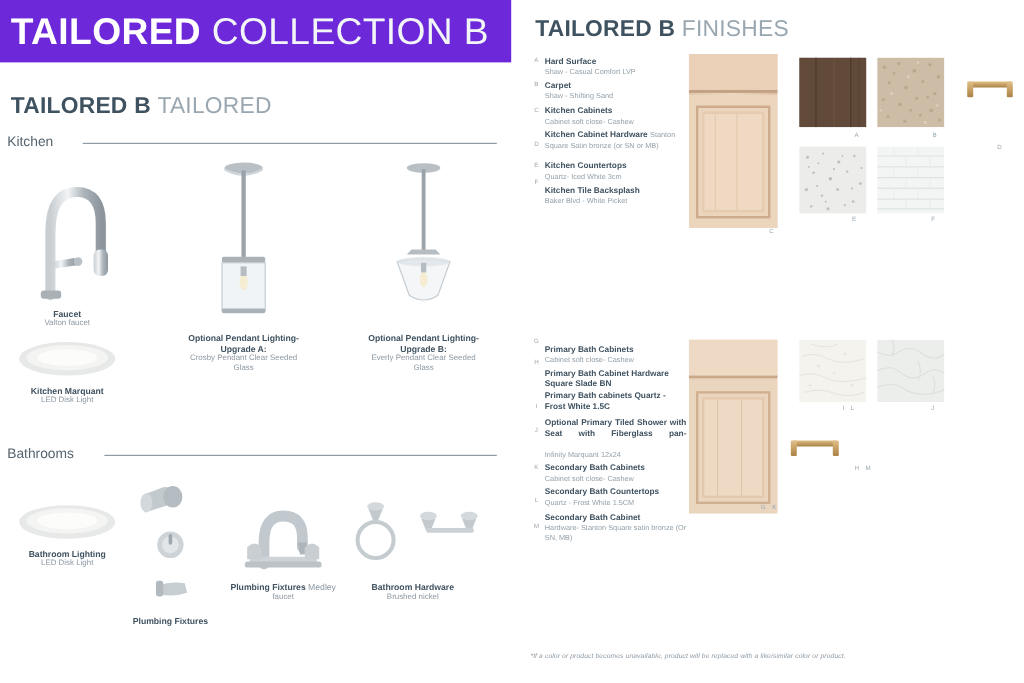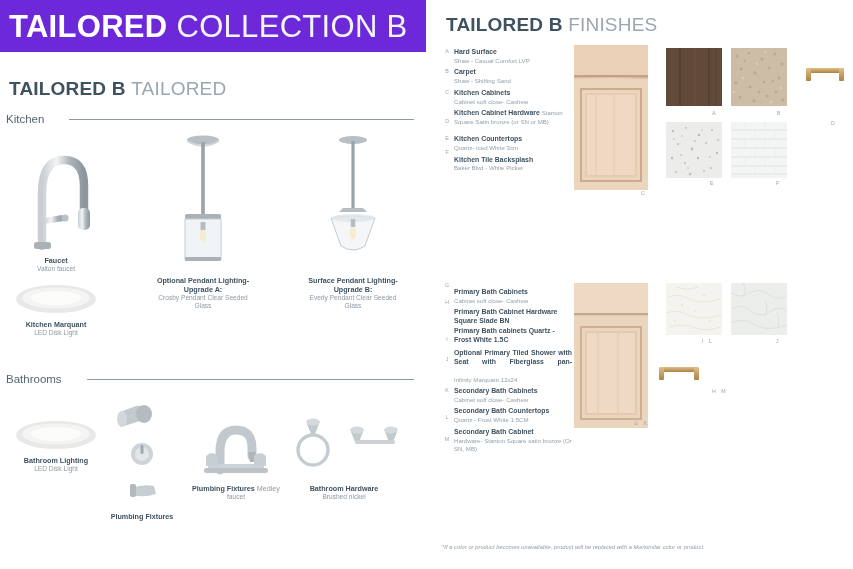--- a/index.html
+++ b/index.html
@@ -148,21 +148,21 @@
     <svg width="96" height="142" viewBox="0 0 96 142">
       <ellipse cx="48" cy="10" rx="14" ry="4" fill="#b9c0c5"></ellipse>
       <rect x="46.4" y="11" width="3.2" height="70" fill="#9aa3a9"></rect>
       <path d="M34 82 L62 82 L58 78 L38 78 Z" fill="#b6bdc2"></path>
       <path d="M26 88 Q48 84 70 88 L60 116 Q48 124 36 116 Z" fill="#eef2f4" opacity="0.66"></path>
       <path d="M26 88 Q48 84 70 88 L60 116 Q48 124 36 116 Z" fill="none" stroke="#c3ccd2" stroke-width="1"></path>
       <ellipse cx="48" cy="88" rx="22" ry="4" fill="#dfe5e9" opacity="0.8"></ellipse>
       <ellipse cx="48" cy="103" rx="3.2" ry="6.5" fill="#f6ecd2"></ellipse>
       <rect x="45.8" y="89" width="4.4" height="8" fill="#b6bdc2"></rect>
     </svg>
-    <div class="cap">Surface Pendant Lighting- Upgrade B:</div>
+    <div class="cap">Optional Pendant Lighting- Upgrade B:</div>
     <div class="sub">Everly Pendant Clear Seeded Glass</div>
   </div>
 
   <div class="section-row" style="top:373px;">
     <span class="nm">Bathrooms</span>
     <span class="rule"></span>
   </div>
 
   <div class="fx" style="left:14px; top:418px; width:84px;">
     <svg width="84" height="34" viewBox="0 0 84 34">

